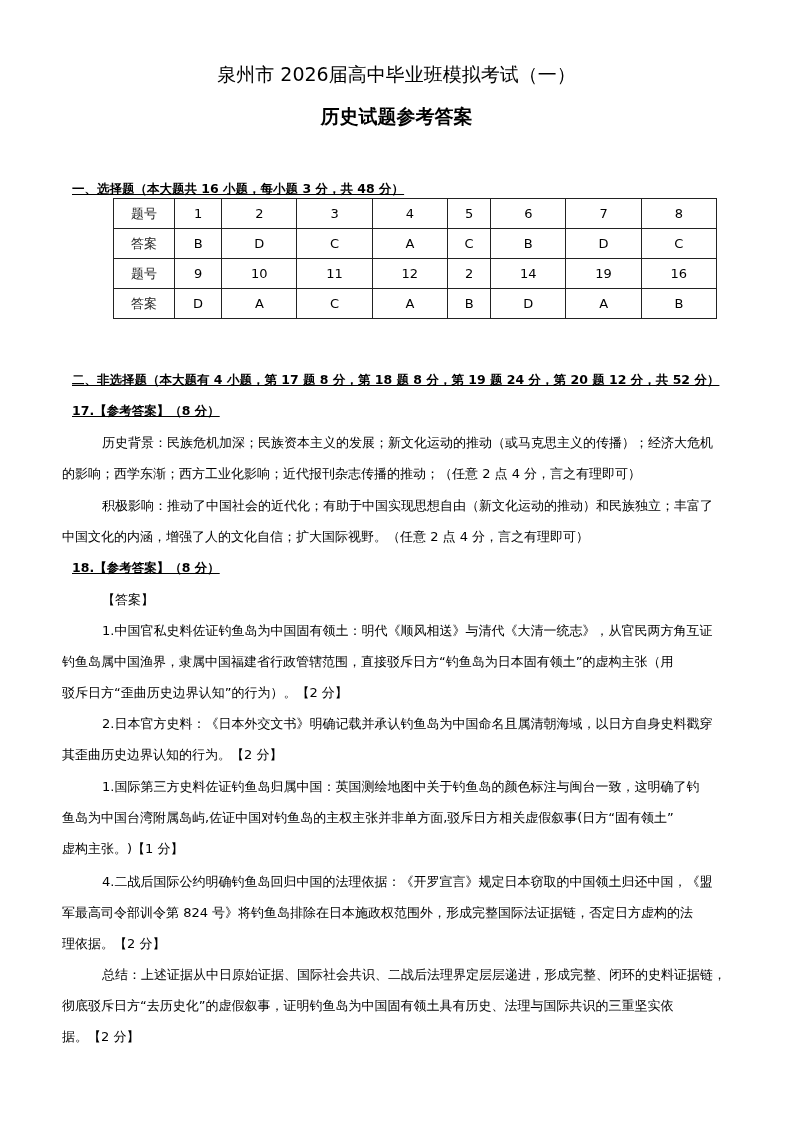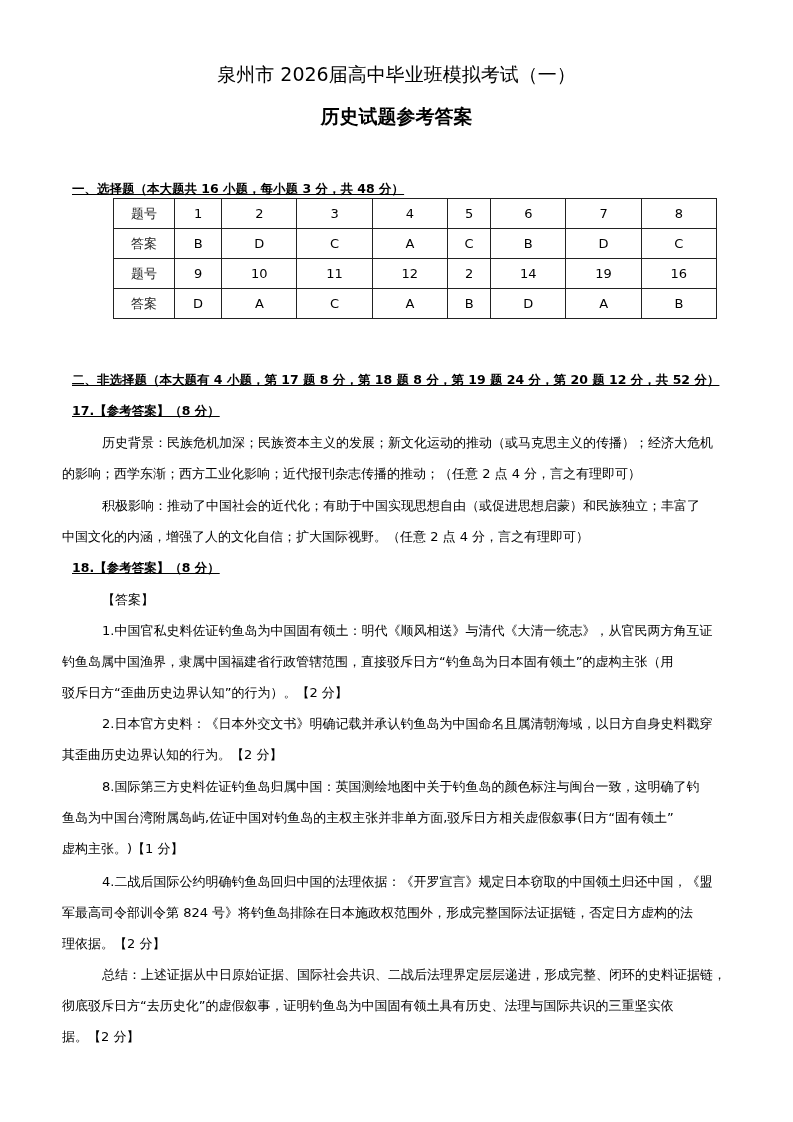--- a/index.html
+++ b/index.html
@@ -89,31 +89,31 @@
         <td>B</td>
       </tr>
     </tbody>
 </table>
 
 <div class="line sec" style="top:371px;">二、非选择题（本大题有 4 小题，第 17 题 8 分，第 18 题 8 分，第 19 题 24 分，第 20 题 12 分，共 52 分）</div>
 
 <div class="line sec" style="top:402px;">17.【参考答案】（8 分）</div>
 <div class="line body-line p-indent" style="top:434px;">历史背景：民族危机加深；民族资本主义的发展；新文化运动的推动（或马克思主义的传播）；经济大危机</div>
 <div class="line body-line p-left" style="top:465px;">的影响；西学东渐；西方工业化影响；近代报刊杂志传播的推动；（任意 2 点 4 分，言之有理即可）</div>
-<div class="line body-line p-indent" style="top:497px;">积极影响：推动了中国社会的近代化；有助于中国实现思想自由（或促进思想启蒙）和民族独立；丰富了</div>
+<div class="line body-line p-indent" style="top:497px;">积极影响：推动了中国社会的近代化；有助于中国实现思想自由（新文化运动的推动）和民族独立；丰富了</div>
 <div class="line body-line p-left" style="top:528px;">中国文化的内涵，增强了人的文化自信；扩大国际视野。（任意 2 点 4 分，言之有理即可）</div>
 
 <div class="line sec" style="top:559px;">18.【参考答案】（8 分）</div>
 <div class="line body-line p-indent" style="top:591px;">【答案】</div>
 <div class="line body-line p-indent" style="top:622px;">1.中国官私史料佐证钓鱼岛为中国固有领土：明代《顺风相送》与清代《大清一统志》，从官民两方角互证</div>
 <div class="line body-line p-left" style="top:653px;">钓鱼岛属中国渔界，隶属中国福建省行政管辖范围，直接驳斥日方“钓鱼岛为日本固有领土”的虚构主张（用</div>
 <div class="line body-line p-left" style="top:684px;">驳斥日方“歪曲历史边界认知”的行为）。【2 分】</div>
 <div class="line body-line p-indent" style="top:715px;">2.日本官方史料：《日本外交文书》明确记载并承认钓鱼岛为中国命名且属清朝海域，以日方自身史料戳穿</div>
 <div class="line body-line p-left" style="top:746px;">其歪曲历史边界认知的行为。【2 分】</div>
-<div class="line body-line p-indent" style="top:778px;">8.国际第三方史料佐证钓鱼岛归属中国：英国测绘地图中关于钓鱼岛的颜色标注与闽台一致，这明确了钓</div>
+<div class="line body-line p-indent" style="top:778px;">1.国际第三方史料佐证钓鱼岛归属中国：英国测绘地图中关于钓鱼岛的颜色标注与闽台一致，这明确了钓</div>
 <div class="line body-line p-left" style="top:809px;">鱼岛为中国台湾附属岛屿,佐证中国对钓鱼岛的主权主张并非单方面,驳斥日方相关虚假叙事(日方“固有领土”</div>
 <div class="line body-line p-left" style="top:840px;">虚构主张。)【1 分】</div>
 <div class="line body-line p-indent" style="top:873px;">4.二战后国际公约明确钓鱼岛回归中国的法理依据：《开罗宣言》规定日本窃取的中国领土归还中国，《盟</div>
 <div class="line body-line p-left" style="top:904px;">军最高司令部训令第 824 号》将钓鱼岛排除在日本施政权范围外，形成完整国际法证据链，否定日方虚构的法</div>
 <div class="line body-line p-left" style="top:935px;">理依据。【2 分】</div>
 <div class="line body-line p-indent" style="top:966px;">总结：上述证据从中日原始证据、国际社会共识、二战后法理界定层层递进，形成完整、闭环的史料证据链，</div>
 <div class="line body-line p-left" style="top:997px;">彻底驳斥日方“去历史化”的虚假叙事，证明钓鱼岛为中国固有领土具有历史、法理与国际共识的三重坚实依</div>
 <div class="line body-line p-left" style="top:1028px;">据。【2 分】</div>
 
 </body></html>

